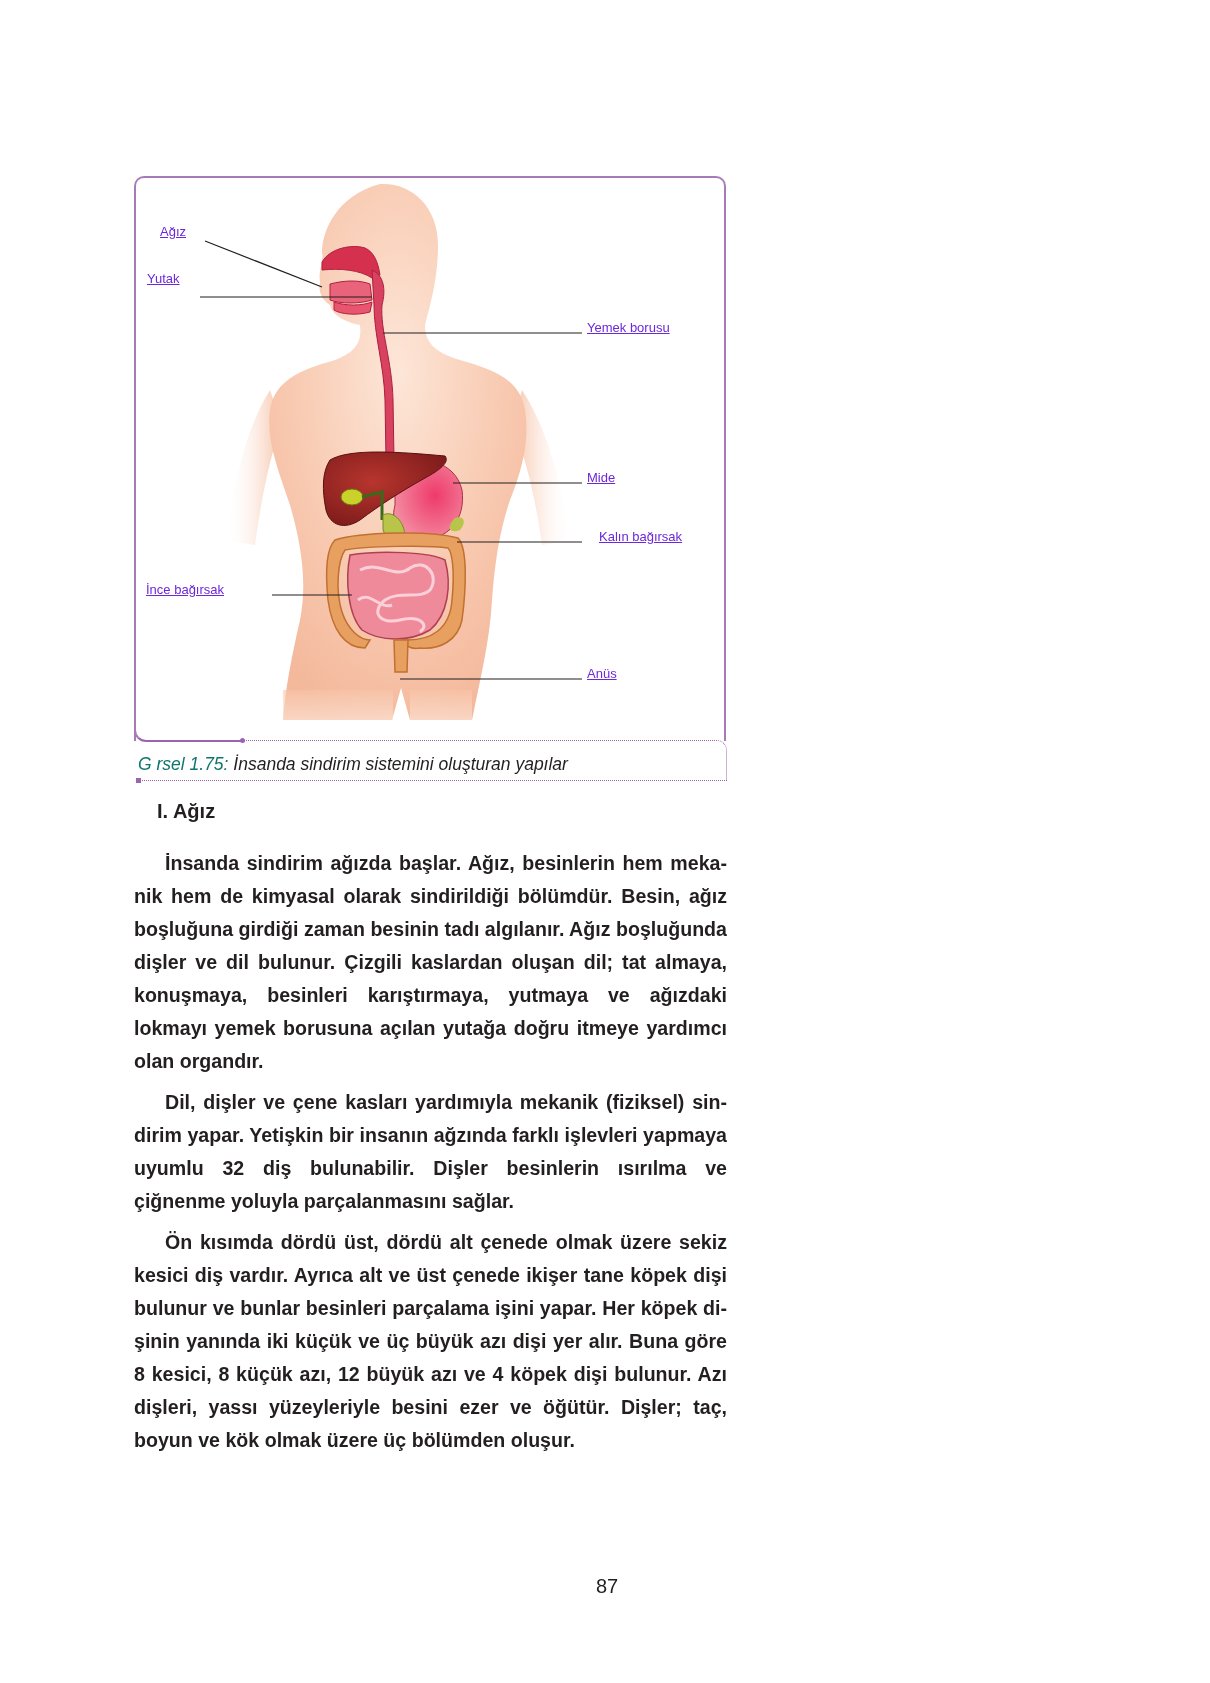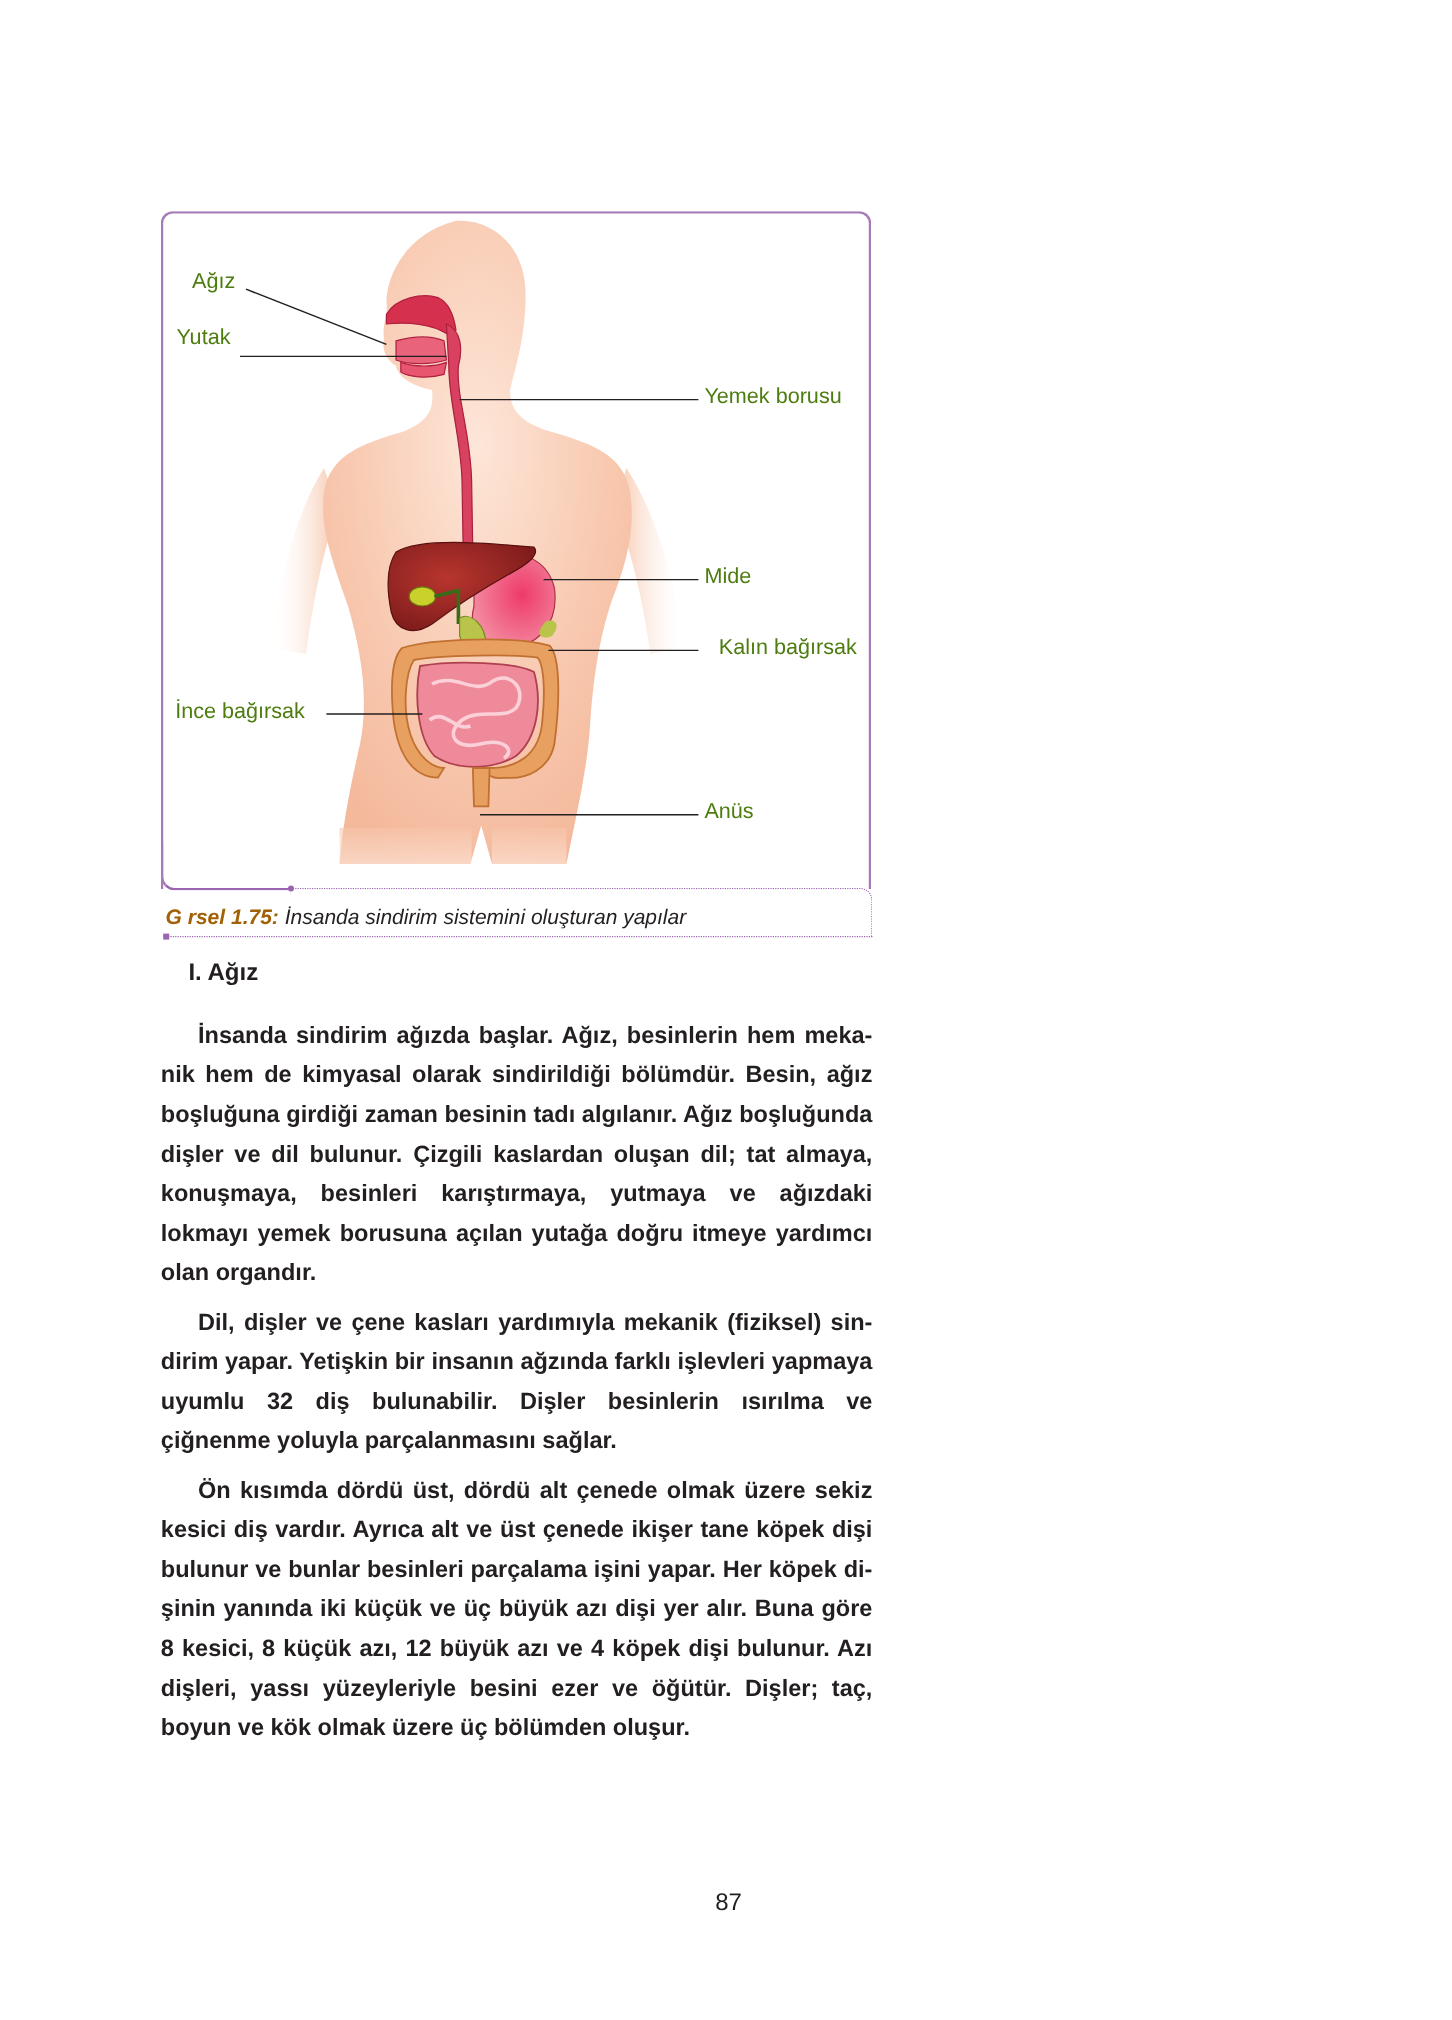--- a/index.html
+++ b/index.html
@@ -24,24 +24,24 @@
     border-top-right-radius: 10px; box-sizing: border-box;
   }
   .caption-lower {
     position: absolute; left: 138px; top: 780px; width: 589px; height: 1px;
     border-top: 1px dotted #9b64b0;
   }
   .sq { position:absolute; left:136px; top:778px; width:5px; height:5px; background:#9b64b0; }
   .caption {
     position: absolute; left: 138px; top: 754px; font-size: 17.5px; font-style: italic; white-space: nowrap;
   }
-  .caption .lbl { color: #a16207; font-weight: bold; }
+  .caption .lbl { color: #0f766e; font-weight: normal; }
   .caption .txt { color: #231f20; }
   .diagram { position: absolute; left: 0; top: 0; width: 1210px; height: 760px; }
-  .label { position: absolute; font-size: 18px; white-space: nowrap; color: #4d7c0f; }
+  .label { position: absolute; font-size: 13px; white-space: nowrap; color: #6d28d9; text-decoration: underline; }
   h2.section {
     position: absolute; left: 157px; top: 800px; margin: 0; font-size: 20px; font-weight: bold;
   }
   .body-text { position: absolute; left: 134px; top: 847px; width: 593px; }
   .body-text p {
     margin: 0 0 8px 0; font-size: 19.6px; line-height: 33px; text-align: justify; text-indent: 31px;
     hyphens: manual;
     font-weight: bold;
   }
   .page-number { position: absolute; left: 596px; top: 1575px; font-size: 20px; }

